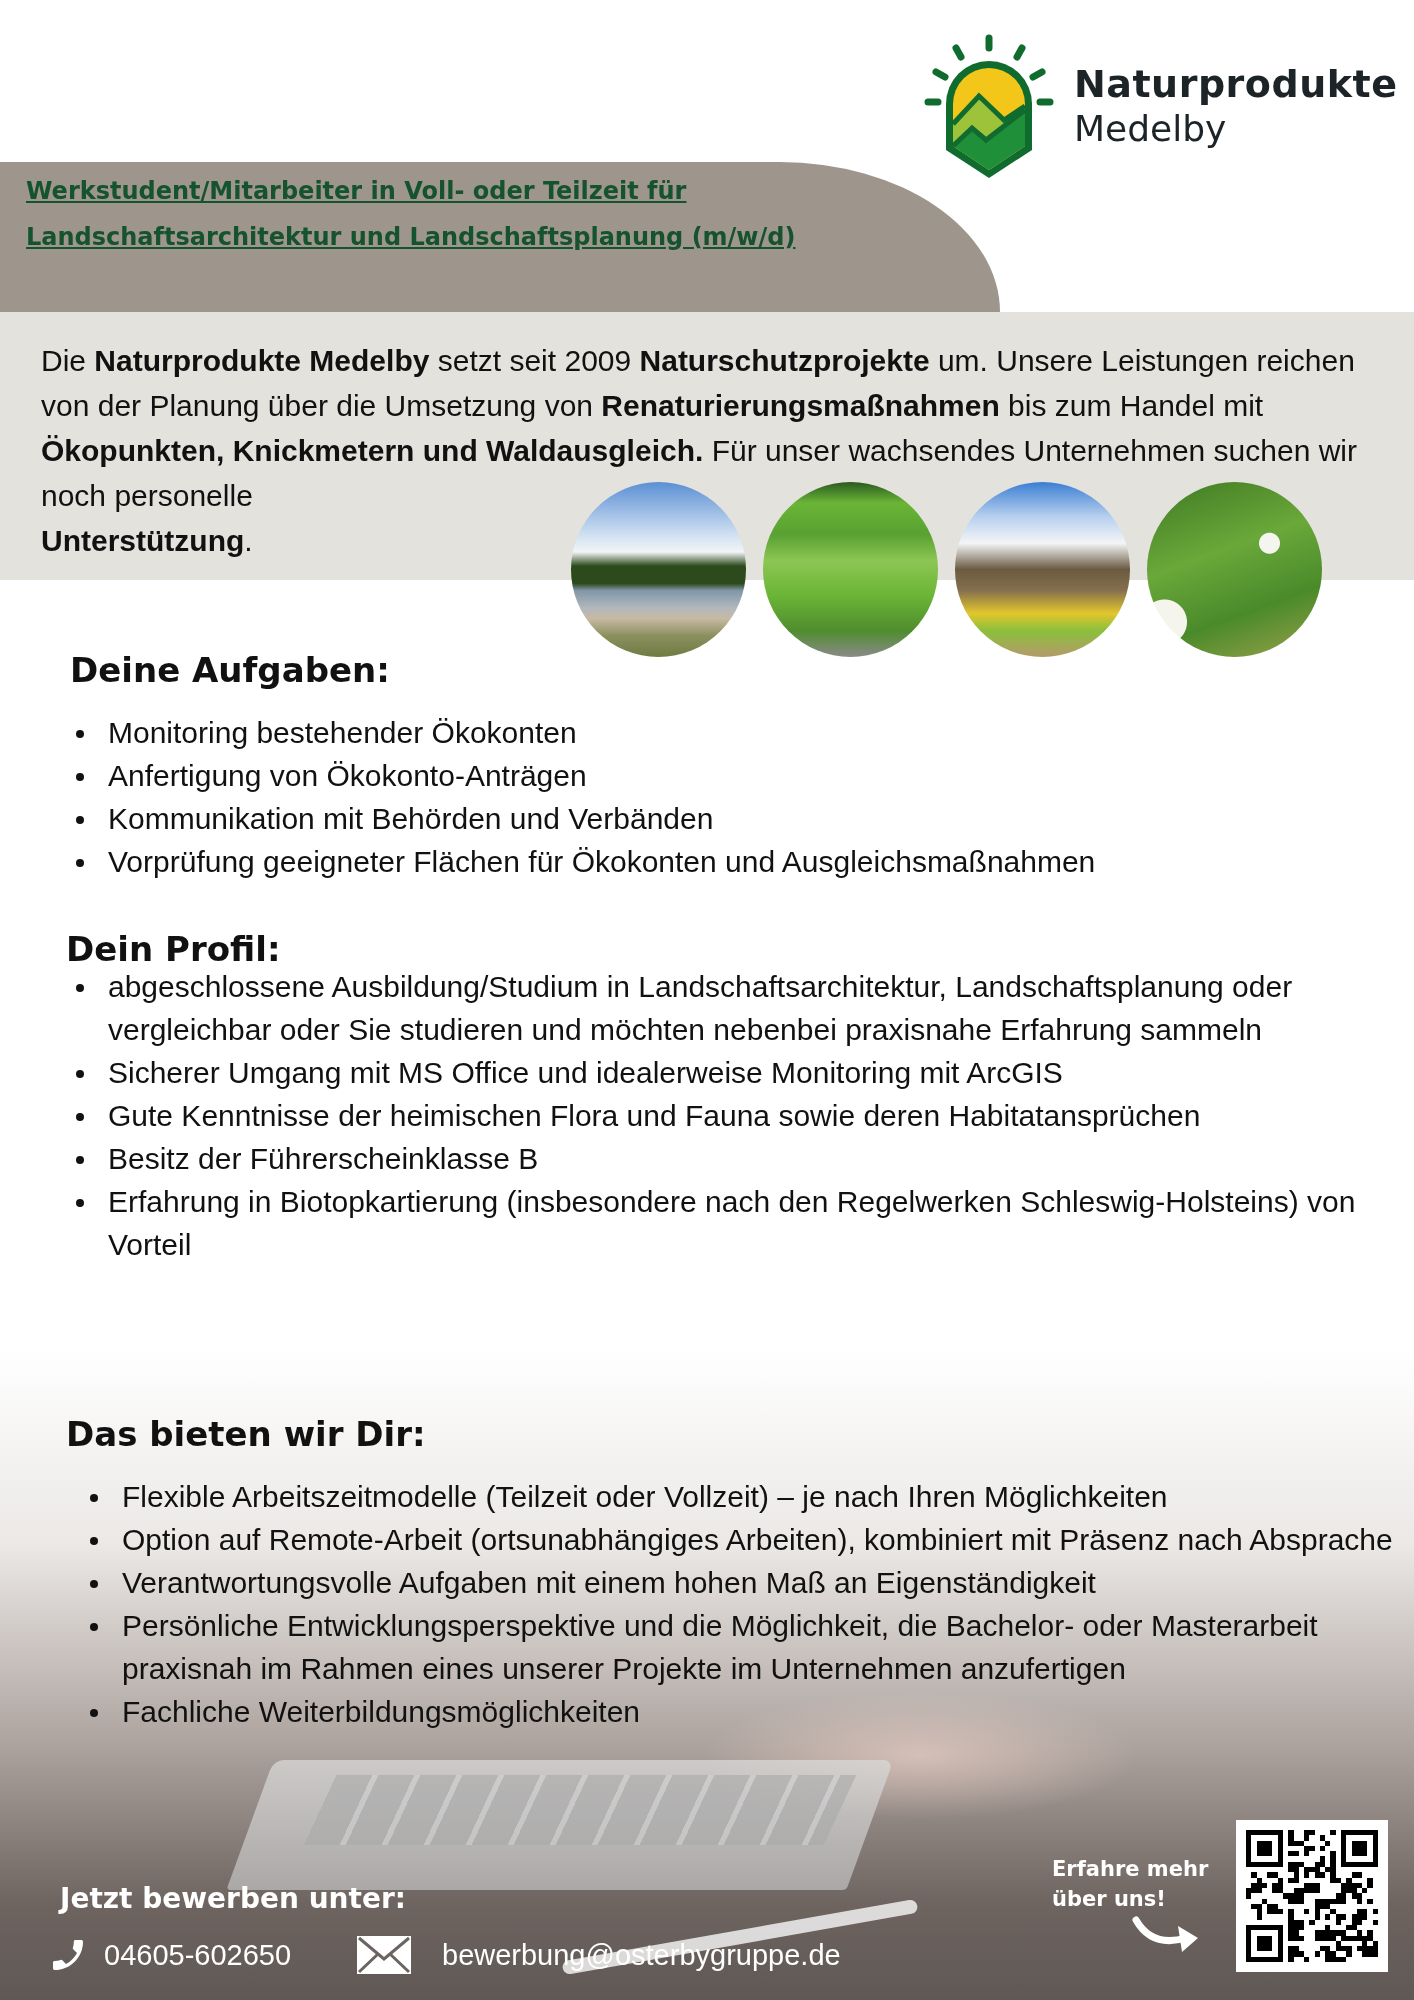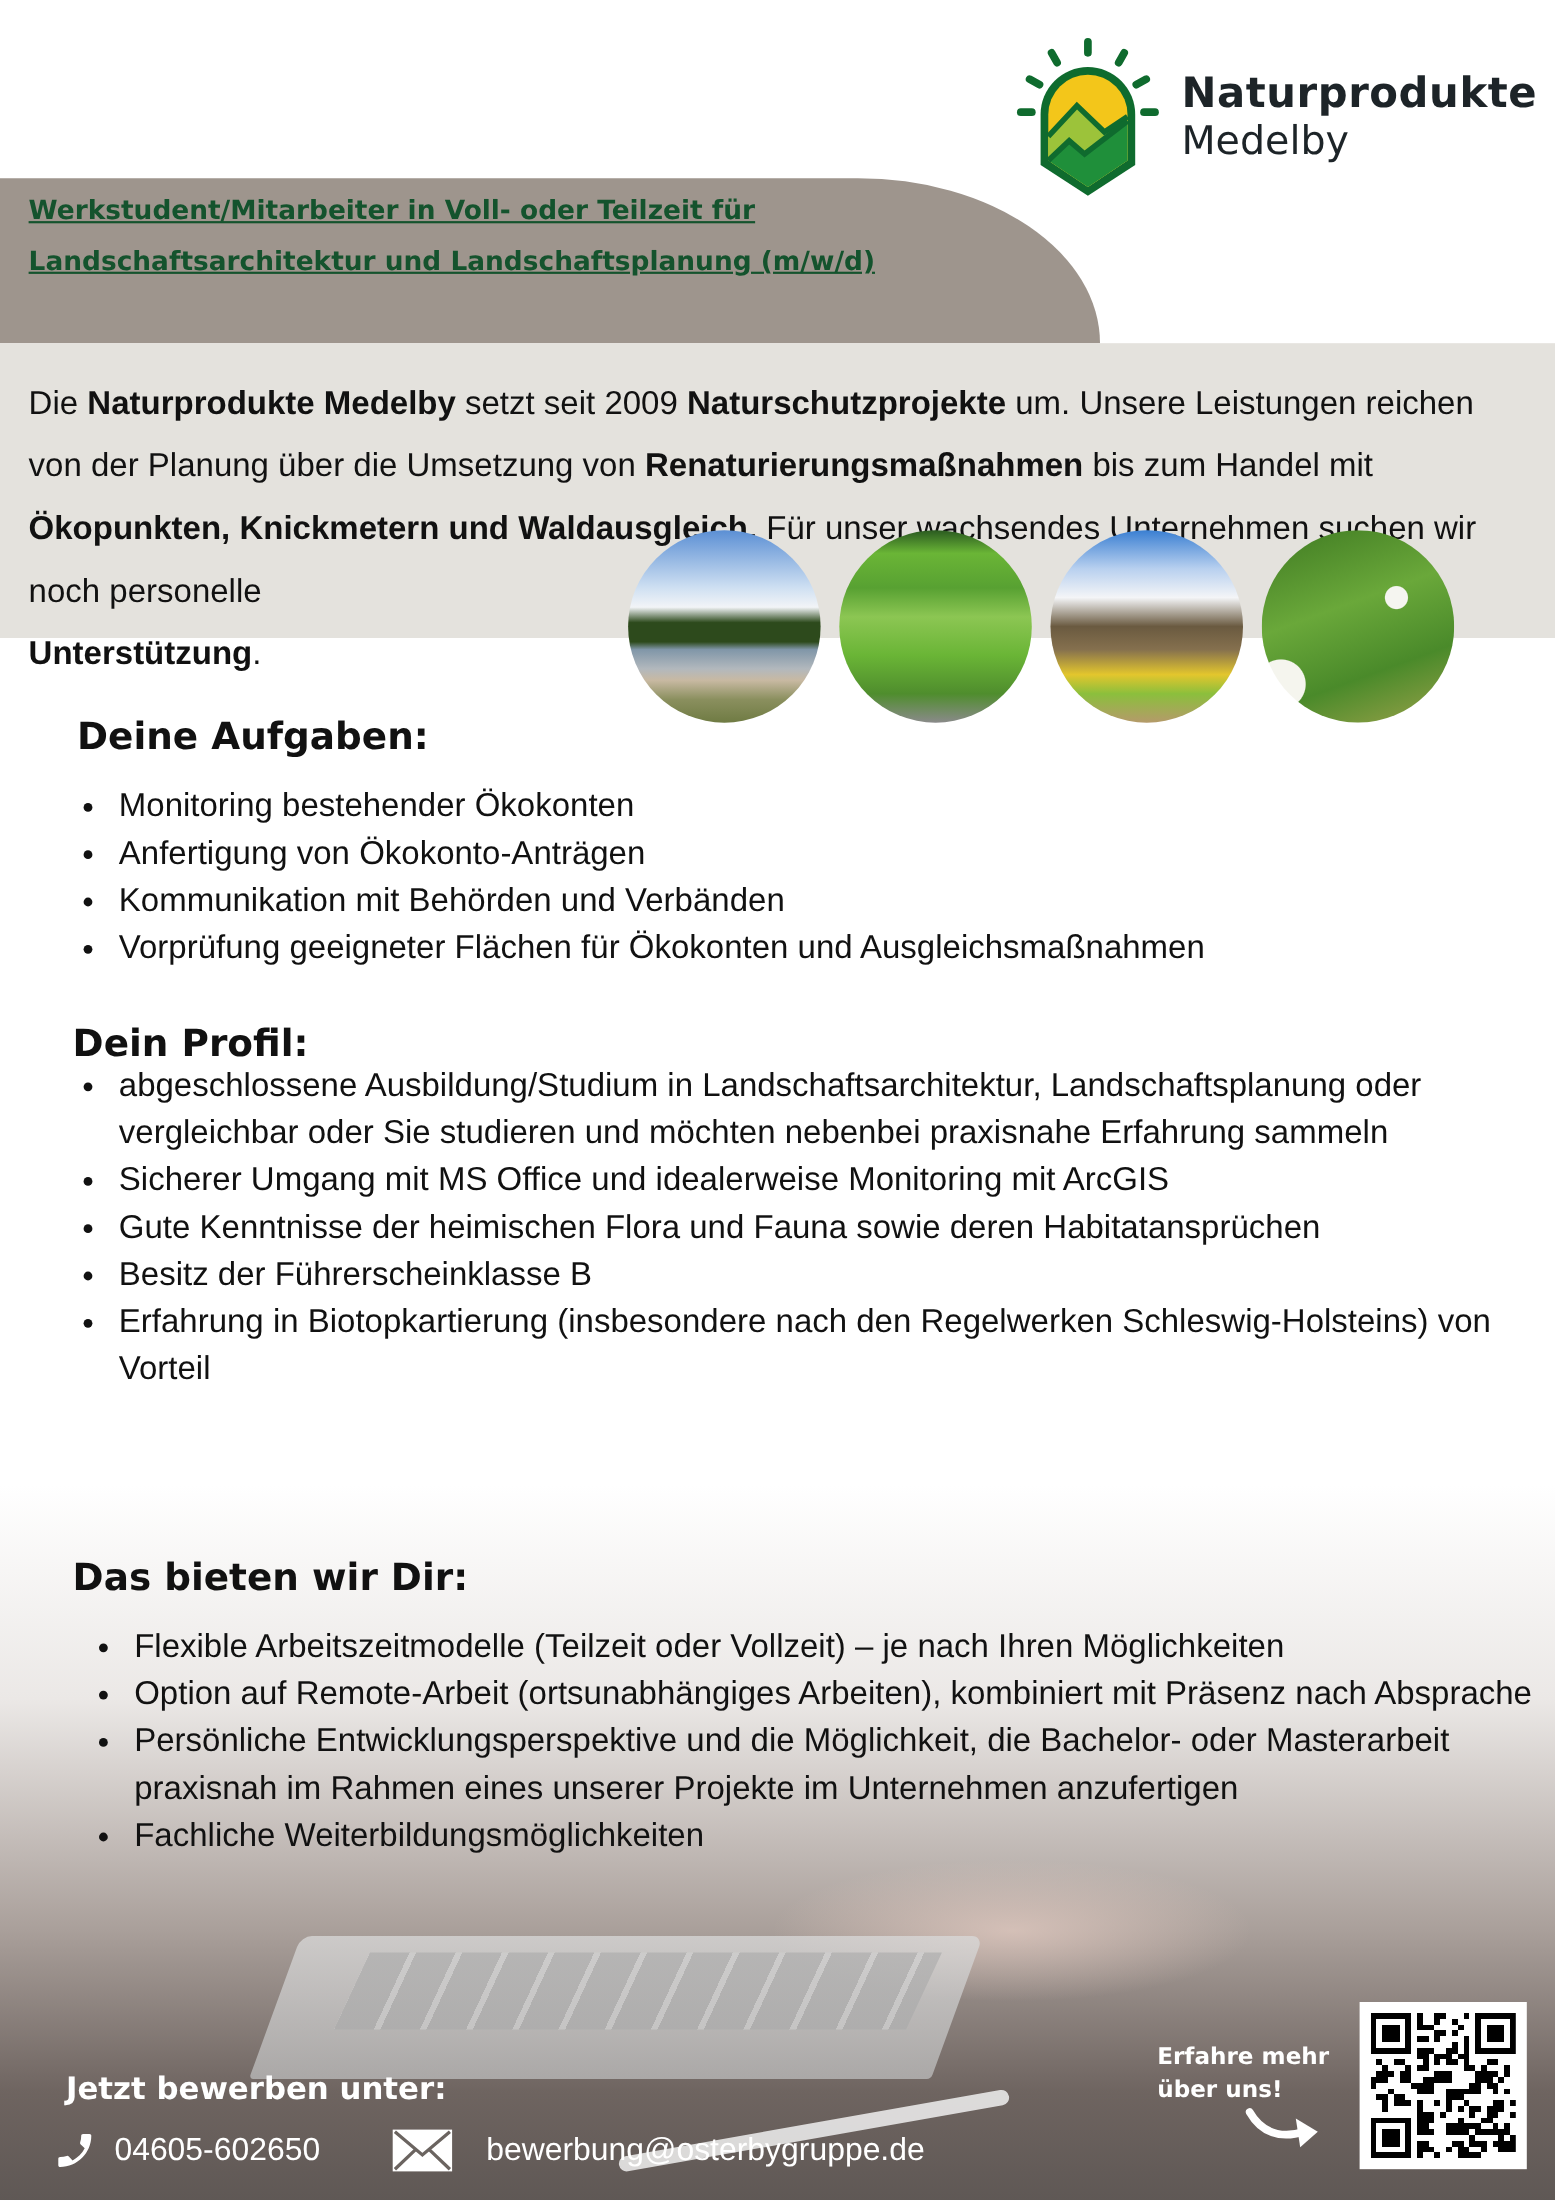--- a/index.html
+++ b/index.html
@@ -67,22 +67,22 @@
     color: #14532d;
     text-decoration: underline;
   }
 
   
   .intro-band {
     position: absolute; left: 0; top: 312px; width: 1414px; height: 268px;
     background: #e4e2dd;
   }
   .intro {
-    position: absolute; left: 26px; top: 338px; width: 1370px;
-    font-size: 30px; line-height: 57px; color: #111;
+    position: absolute; left: 41px; top: 338px; width: 1370px;
+    font-size: 30px; line-height: 45px; color: #111;
   }
   .intro b { font-weight: bold; }
 
   
   .photo {
     position: absolute; top: 482px; width: 175px; height: 175px; border-radius: 50%;
     overflow: hidden;
   }
   .photo-1 { left: 571px; background:
       linear-gradient(to bottom, #5b8fd4 0%, #cfe0f2 30%, #f2f4f7 40%, #2d4a1c 48%, #2d4a1c 58%, #8096a8 62%, #b2b8bd 72%, #c8b9a2 78%, #8a8f5e 88%, #6f7b43 100%); }
@@ -188,20 +188,21 @@
   <li>Sicherer Umgang mit MS Office und idealerweise Monitoring mit ArcGIS</li>
   <li>Gute Kenntnisse der heimischen Flora und Fauna sowie deren Habitatansprüchen</li>
   <li>Besitz der Führerscheinklasse B</li>
   <li>Erfahrung in Biotopkartierung (insbesondere nach den Regelwerken Schleswig-Holsteins) von Vorteil</li>
 </ul>
 
 <h2 class="section-title" style="left:66px; top:1414px;">Das bieten wir Dir:</h2>
 <ul class="list" style="left:86px; top:1475px; width:1310px;">
   <li>Flexible Arbeitszeitmodelle (Teilzeit oder Vollzeit) – je nach Ihren Möglichkeiten</li>
   <li>Option auf Remote-Arbeit (ortsunabhängiges Arbeiten), kombiniert mit Präsenz nach Absprache</li>
+  <li>Verantwortungsvolle Aufgaben mit einem hohen Maß an Eigenständigkeit</li>
   <li>Persönliche Entwicklungsperspektive und die Möglichkeit, die Bachelor- oder Masterarbeit praxisnah im Rahmen eines unserer Projekte im Unternehmen anzufertigen</li>
   <li>Fachliche Weiterbildungsmöglichkeiten</li>
 </ul>
 
 <div class="apply-label">Jetzt bewerben unter:</div>
 
 <div class="contact contact-phone">
   <svg width="40" height="40" viewBox="0 0 24 24">
     <path fill="#ffffff" d="M6.6 10.8c1.4 2.8 3.8 5.1 6.6 6.6l2.2-2.2c.3-.3.7-.4 1-.2 1.1.4 2.3.6 3.6.6.6 0 1 .4 1 1V20c0 .6-.4 1-1 1C10.6 21 3 13.4 3 4c0-.6.4-1 1-1h3.5c.6 0 1 .4 1 1 0 1.3.2 2.5.6 3.6.1.3 0 .7-.2 1L6.6 10.8z" transform="scale(-1,1) translate(-24,0)"></path>
   </svg>

